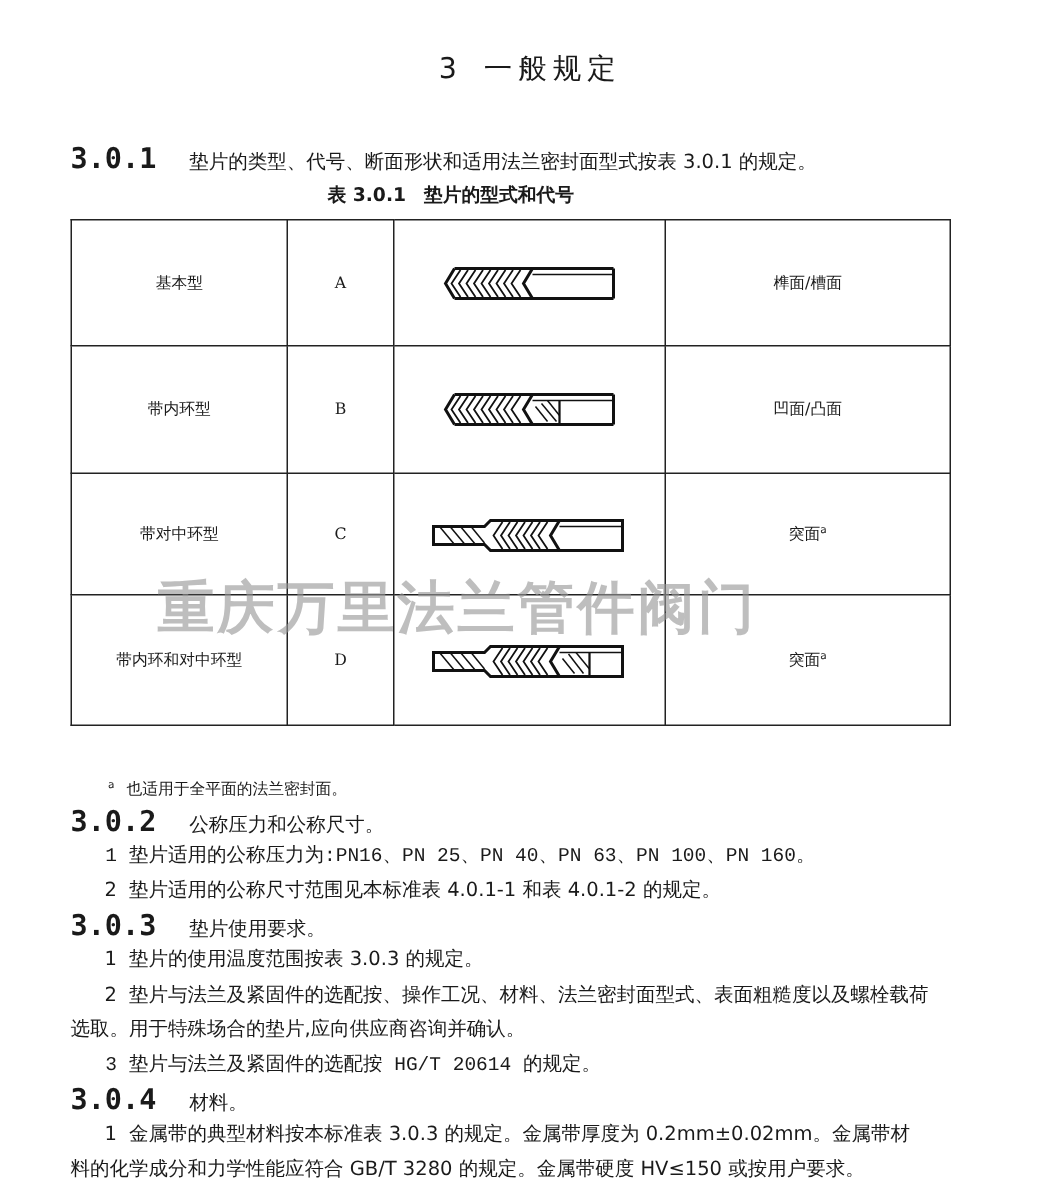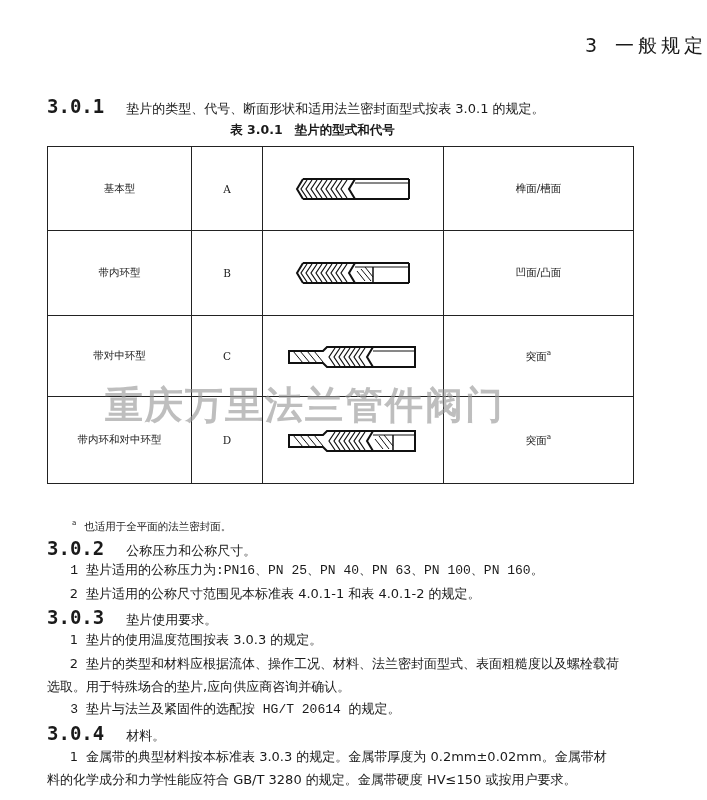--- a/index.html
+++ b/index.html
@@ -3,28 +3,28 @@
 <meta charset="utf-8">
 <style>
   html, body { margin: 0; padding: 0; }
   body {
     width: 707px; height: 800px; overflow: hidden; position: relative;
     background: #ffffff; color: #1a1a1a;
     font-family: "DejaVu Sans", "Liberation Sans", sans-serif;
   }
   .abs { position: absolute; white-space: nowrap; }
   .chapter-title {
-    left: 0; width: 707px; top: 33px; text-align: right;
+    left: 0; width: 707px; top: 33px; text-align: center;
     font-size: 19px; letter-spacing: 4px; font-family: "DejaVu Sans", sans-serif;
   }
   .chapter-title .num { margin-right: 14px; }
   .para { font-size: 13px; line-height: 16px; }
   .sec-num { font-family: "DejaVu Sans Mono", monospace; font-weight: bold; font-size: 19px; margin-right: 22px; }
   .item-num { display: inline-block; width: 14px; margin-right: 8px; text-align: right; }
-  .table-caption { left: 0; width: 601px; top: 122px; text-align: center; font-size: 12.5px; font-weight: bold; margin-left: 12px; }
+  .table-caption { left: 0; width: 601px; top: 122px; text-align: center; font-size: 12.5px; font-weight: bold; }
   .table-caption .cap-num { margin-right: 12px; }
 
   table.spec {
     position: absolute; left: 47px; top: 146px; border-collapse: collapse;
     width: 586px; table-layout: fixed;
   }
   table.spec td, table.spec th {
     border: 1.5px solid #222; text-align: center; vertical-align: middle;
     font-size: 10.5px; font-weight: normal; padding: 0;
   }
@@ -200,21 +200,21 @@
   <span class="item-num">2</span><span>垫片适用的公称尺寸范围见本标准表 4.0.1-1 和表 4.0.1-2 的规定。</span>
 </div>
 
 <div class="abs para" style="left:47px; top:609px;">
   <span class="sec-num">3.0.3</span><span>垫片使用要求。</span>
 </div>
 <div class="abs para" style="left:64px; top:632px;">
   <span class="item-num">1</span><span>垫片的使用温度范围按表 3.0.3 的规定。</span>
 </div>
 <div class="abs para" style="left:64px; top:656px;">
-  <span class="item-num">2</span><span>垫片的类型和材料应根据流体、操作工况、材料、法兰密封面型式、表面粗糙度以及螺栓载荷</span>
+  <span class="item-num">2</span><span>垫片与法兰及紧固件的选配按、操作工况、材料、法兰密封面型式、表面粗糙度以及螺栓载荷</span>
 </div>
 <div class="abs para" style="left:47px; top:679px;">选取。用于特殊场合的垫片,应向供应商咨询并确认。</div>
 <div class="abs para" style="left:64px; top:702px;font-family:Liberation Mono, monospace;">
   <span class="item-num">3</span><span>垫片与法兰及紧固件的选配按 HG/T 20614 的规定。</span>
 </div>
 
 <div class="abs para" style="left:47px; top:725px;">
   <span class="sec-num">3.0.4</span><span>材料。</span>
 </div>
 <div class="abs para" style="left:64px; top:749px;">

